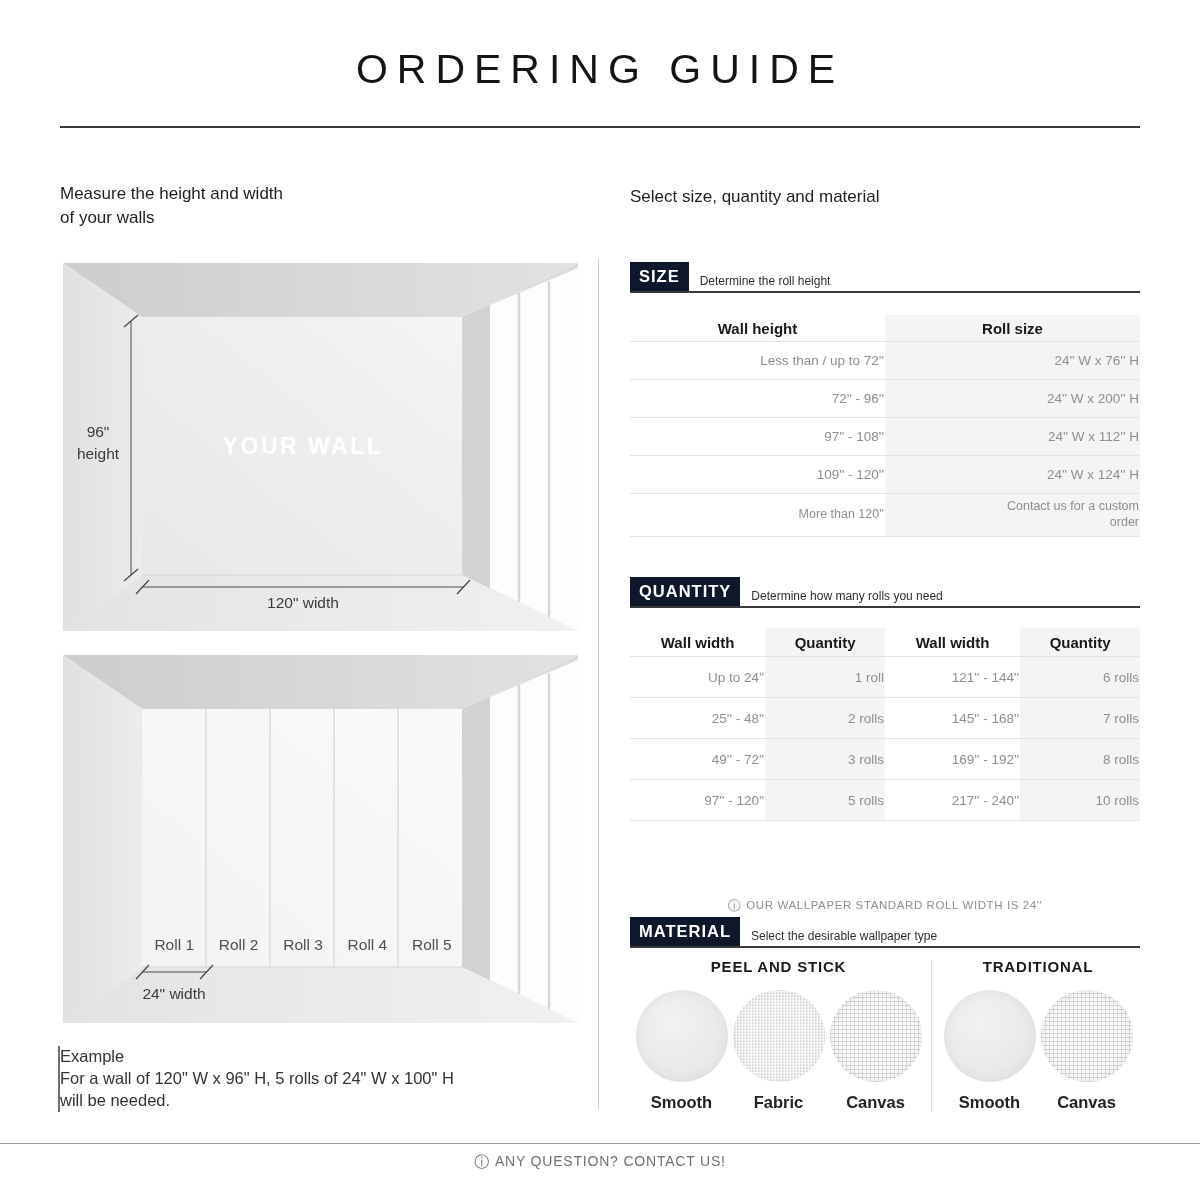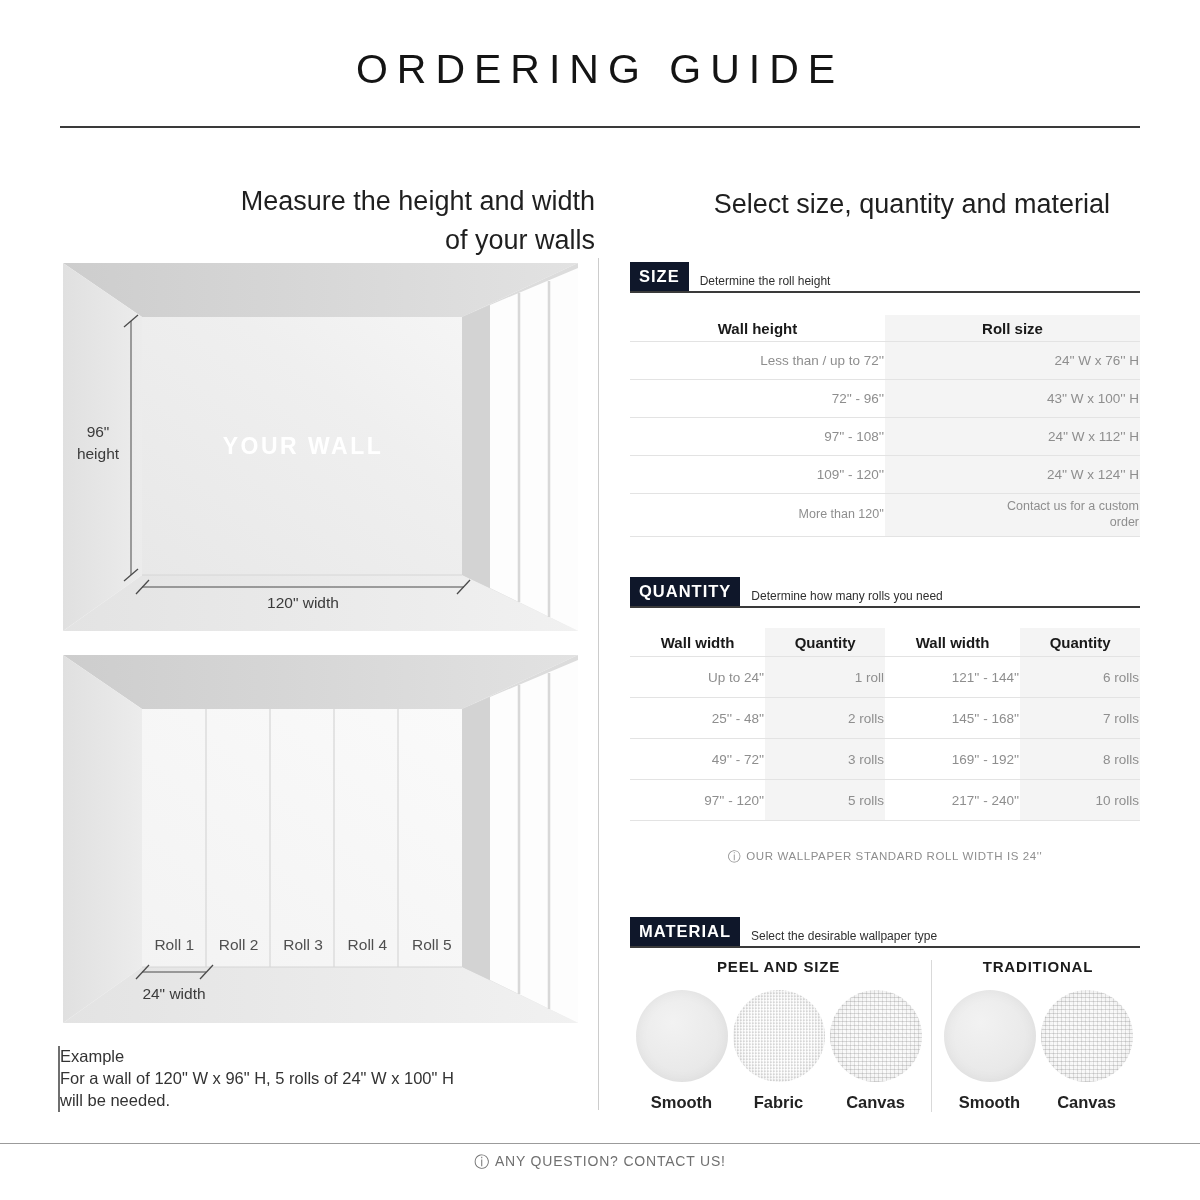--- a/index.html
+++ b/index.html
@@ -5,21 +5,21 @@
   html,body{margin:0;padding:0;background:#fff;}
   .page{position:relative;width:1200px;height:1200px;background:#ffffff;overflow:hidden;
         font-family:"Liberation Sans",sans-serif;color:#1c1c1c;}
 
   
   .main-title{position:absolute;top:46px;left:0;width:1200px;text-align:center;
     font-size:41px;font-weight:400;letter-spacing:9px;color:#141414;}
   .title-rule{position:absolute;top:126px;left:60px;width:1080px;height:2px;background:#3a3a3a;}
 
   
-  .col-heading{position:absolute;font-size:27px;color:#1f1f1f;text-align:right;line-height:1.43;}
+  .col-heading{position:absolute;font-size:17px;color:#1f1f1f;text-align:left;line-height:1.43;}
   .col-heading.left{top:182px;left:60px;width:535px;}
   .col-heading.right{top:185px;left:630px;width:480px;}
 
   
   .col-divider{position:absolute;left:598px;top:258px;width:1px;height:852px;background:#cccccc;}
 
   
   .room{position:absolute;left:63px;width:515px;height:368px;}
   .room.first{top:263px;}
   .room.second{top:655px;padding-left:40px;}
@@ -64,21 +64,21 @@
   .size-table th,.size-table td{width:50%;}
   .qty-table th{height:26px;}
   .qty-table td{height:38px;}
   .qty-table .c1,.qty-table .c3{width:26.5%;}
   .qty-table .c2,.qty-table .c4{width:23.5%;}
   .graybg{background:#f4f4f4;}
   tbody tr{border-bottom:1px solid #e3e3e3;}
   thead tr{border-bottom:1px solid #e3e3e3;}
   .wrap-narrow{display:inline-block;max-width:150px;}
 
-  .qty-note{position:absolute;left:630px;top:848px;width:510px;text-align:center;
+  .qty-note{position:absolute;left:630px;top:897px;width:510px;text-align:center;
     font-size:11.5px;letter-spacing:.6px;color:#8e8e8e;}
   .info-glyph{font-size:13px;color:#8e8e8e;margin-right:5px;vertical-align:-1px;}
 
   
   .material-area{position:absolute;left:630px;top:958px;width:510px;display:flex;}
   .mat-group{display:flex;flex-direction:column;align-items:center;}
   .mat-group.g1{width:297px;}
   .mat-group.g2{flex:1;}
   .mat-divider{width:1px;background:#d9d9d9;margin:2px 4px 0 4px;}
   .mat-title{font-size:15px;font-weight:700;letter-spacing:.8px;color:#1b1b1b;margin-bottom:15px;}
@@ -217,21 +217,21 @@
         <th class="graybg">Roll size</th>
       </tr>
     </thead>
     <tbody>
       <tr>
         <td>Less than / up to 72''</td>
         <td class="graybg">24'' W x 76'' H</td>
       </tr>
       <tr>
         <td>72'' - 96''</td>
-        <td class="graybg">43'' W x 100'' H</td>
+        <td class="graybg">24'' W x 200'' H</td>
       </tr>
       <tr>
         <td>97'' - 108''</td>
         <td class="graybg">24'' W x 112'' H</td>
       </tr>
       <tr>
         <td>109'' - 120''</td>
         <td class="graybg">24'' W x 124'' H</td>
       </tr>
       <tr class="tall">
@@ -287,21 +287,21 @@
     <span class="info-glyph">ⓘ</span><span>OUR WALLPAPER STANDARD ROLL WIDTH IS 24''</span>
   </div>
 
   <div class="section-row row-mat">
     <span class="badge">MATERIAL</span>
     <span class="section-subtitle">Select the desirable wallpaper type</span>
   </div>
 
   <div class="material-area">
     <div class="mat-group g1">
-      <div class="mat-title">PEEL AND SIZE</div>
+      <div class="mat-title">PEEL AND STICK</div>
       <div class="swatch-row">
         <div class="swatch">
           <div class="circle tex-smooth"></div>
           <div class="swatch-label">Smooth</div>
         </div>
         <div class="swatch">
           <div class="circle tex-fabric"></div>
           <div class="swatch-label">Fabric</div>
         </div>
         <div class="swatch">

